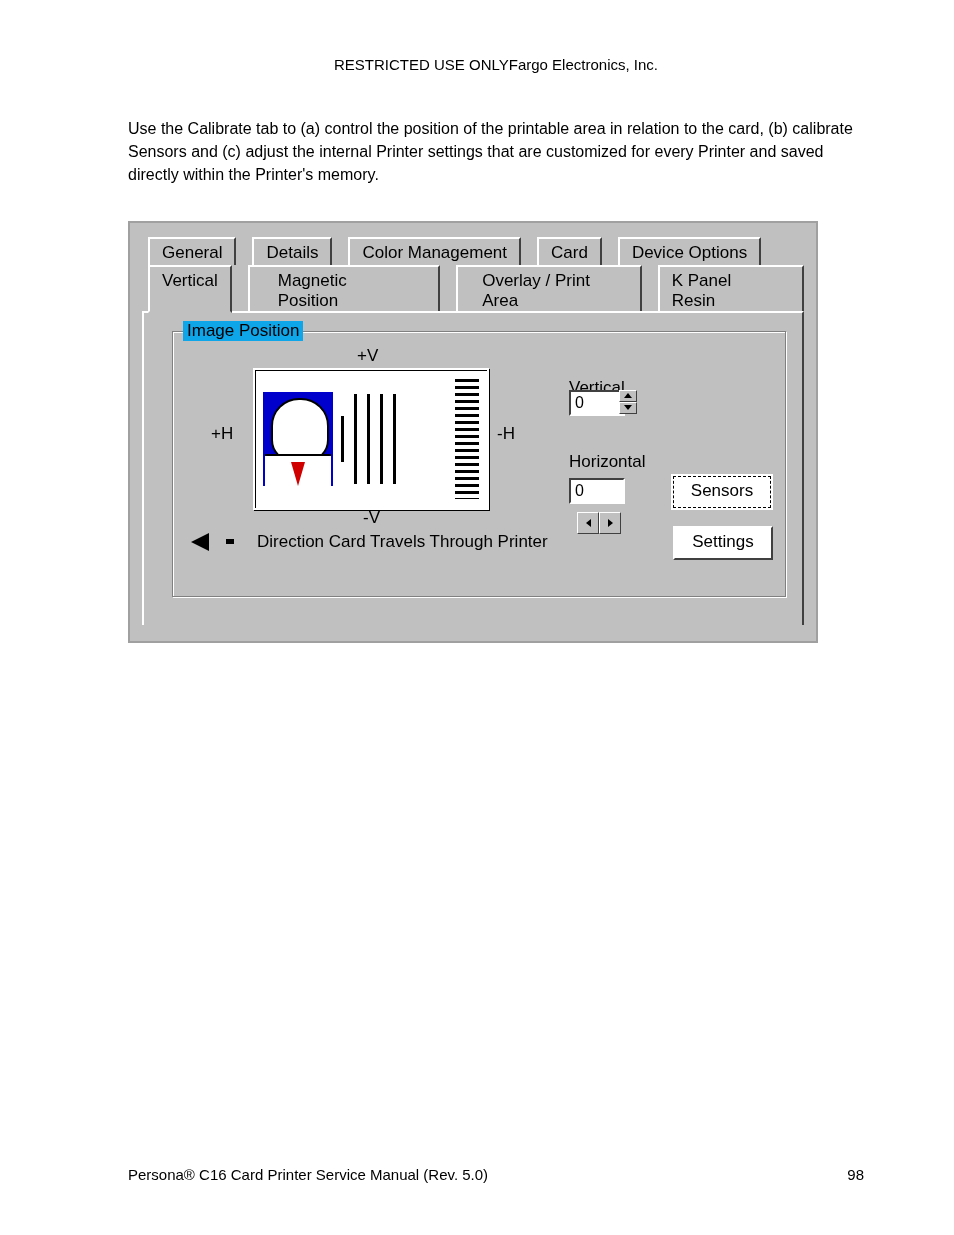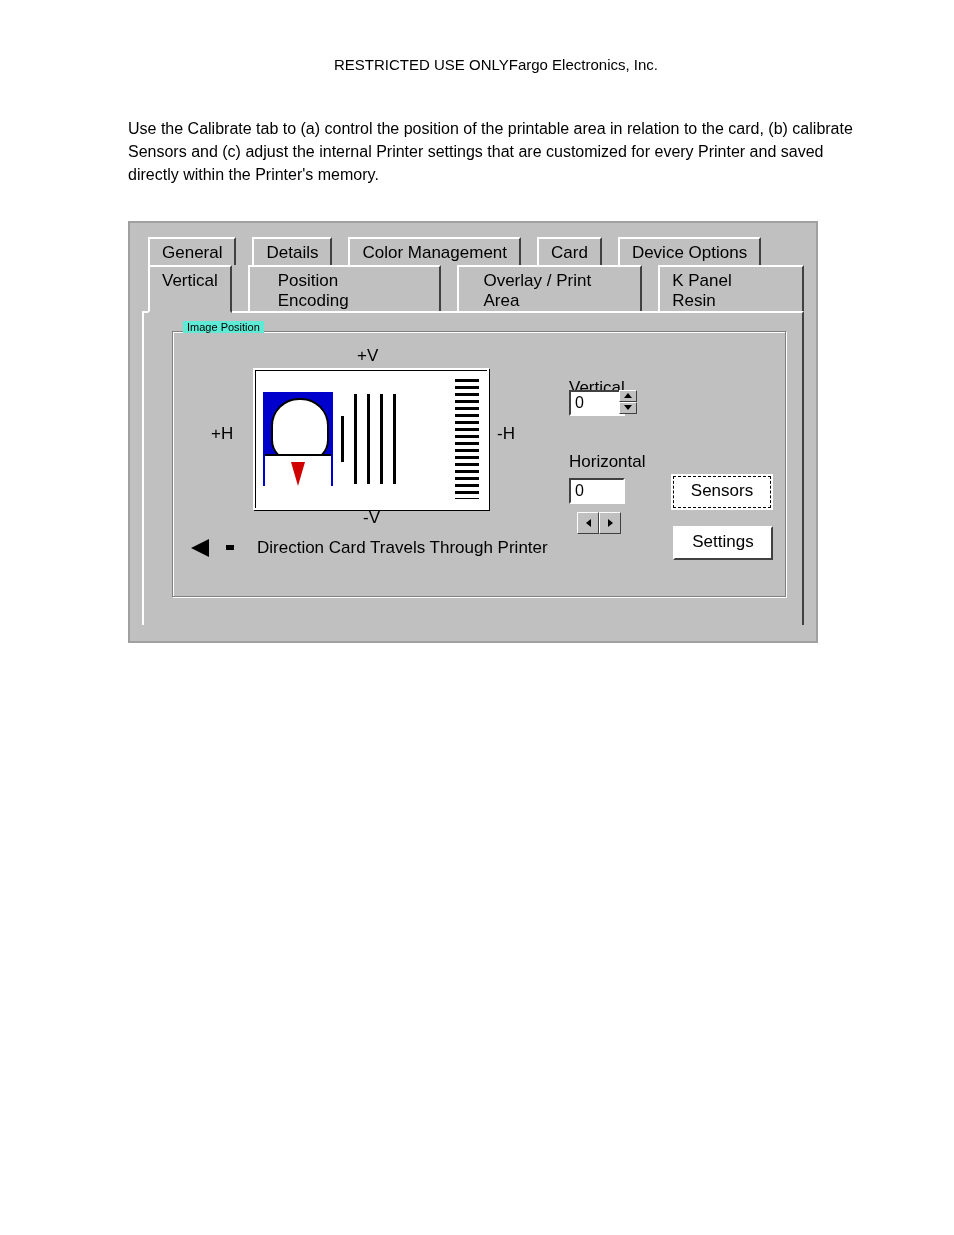--- a/index.html
+++ b/index.html
@@ -74,24 +74,24 @@
     border: 1px solid #808080;
     box-shadow: inset 1px 1px 0 #fff, 1px 1px 0 #fff;
     padding: 14px 14px 10px 14px;
     position: relative;
     height: 240px;
   }
   .group-legend {
     position: absolute;
     top: -11px;
     left: 10px;
-    background: #5eead4;
+    background: #0ea5e9;
     padding: 0 4px;
     font-family: "MS Sans Serif", Tahoma, sans-serif;
-    font-size: 11px;
+    font-size: 17px;
   }
   .pos-area {
     position: relative;
     width: 100%;
     height: 100%;
     font-family: "MS Sans Serif", Tahoma, sans-serif;
     font-size: 17px;
   }
   .lbl-plusV { position: absolute; left: 170px; top: 0; }
   .lbl-minusV { position: absolute; left: 176px; top: 162px; }
@@ -152,21 +152,21 @@
   }
   .vline { width: 3px; height: 90px; background: #000; }
   .vline.short { height: 46px; }
   .barcode {
     width: 24px; height: 120px;
     background: repeating-linear-gradient(#000 0 3px, #fff 3px 7px);
     flex-shrink: 0;
   }
   .arrow-row {
     position: absolute;
-    left: 4px; top: 192px;
+    left: 4px; top: 186px;
     display: flex;
     align-items: center;
     gap: 23px;
   }
   .arrow-left {
     width: 0; height: 0;
     border-top: 9px solid transparent;
     border-bottom: 9px solid transparent;
     border-right: 18px solid #000;
   }
@@ -259,21 +259,21 @@
   <div class="dialog">
     <div class="tabrow">
       <div class="tab">General</div>
       <div class="tab">Details</div>
       <div class="tab">Color Management</div>
       <div class="tab">Card</div>
       <div class="tab">Device Options</div>
     </div>
     <div class="tabrow">
       <div class="tab active">Vertical</div>
-      <div class="tab" style="padding-left:28px;padding-right:28px">Position Encoding</div>
+      <div class="tab" style="padding-left:28px;padding-right:28px">Magnetic Position</div>
       <div class="tab" style="padding-left:24px;">Overlay / Print Area</div>
       <div class="tab" style="padding-right:24px">K Panel Resin</div>
     </div>
 
     <div class="tabpanel">
       <div class="groupbox">
         <span class="group-legend">Image Position</span>
 
         <div class="pos-area">
           <span class="lbl-plusV">+V</span>
@@ -327,13 +327,17 @@
               </div>
           </div>
 
           <div class="win-btn btn-sensors">Sensors</div>
           <div class="win-btn btn-settings">Settings</div>
         </div>
       </div>
     </div>
   </div>
 
+  <div class="footer-row">
+    <span>Persona® C16 Card Printer Service Manual (Rev. 5.0)</span>
+    <span>98</span>
+  </div>
 </div>
 
 </body></html>

